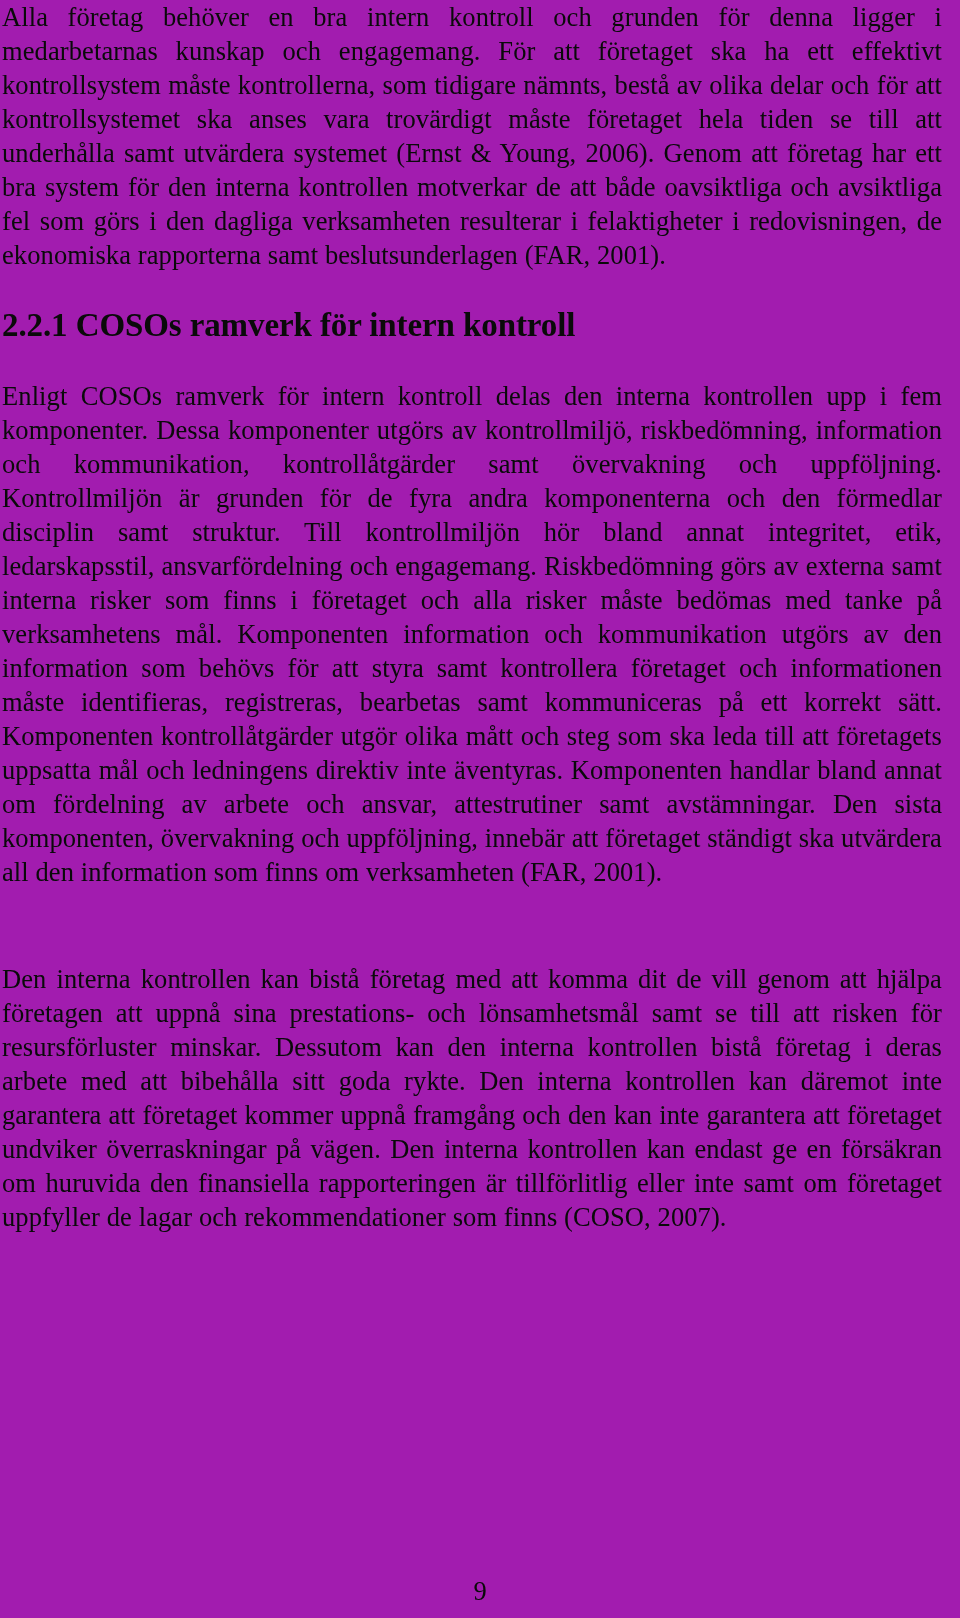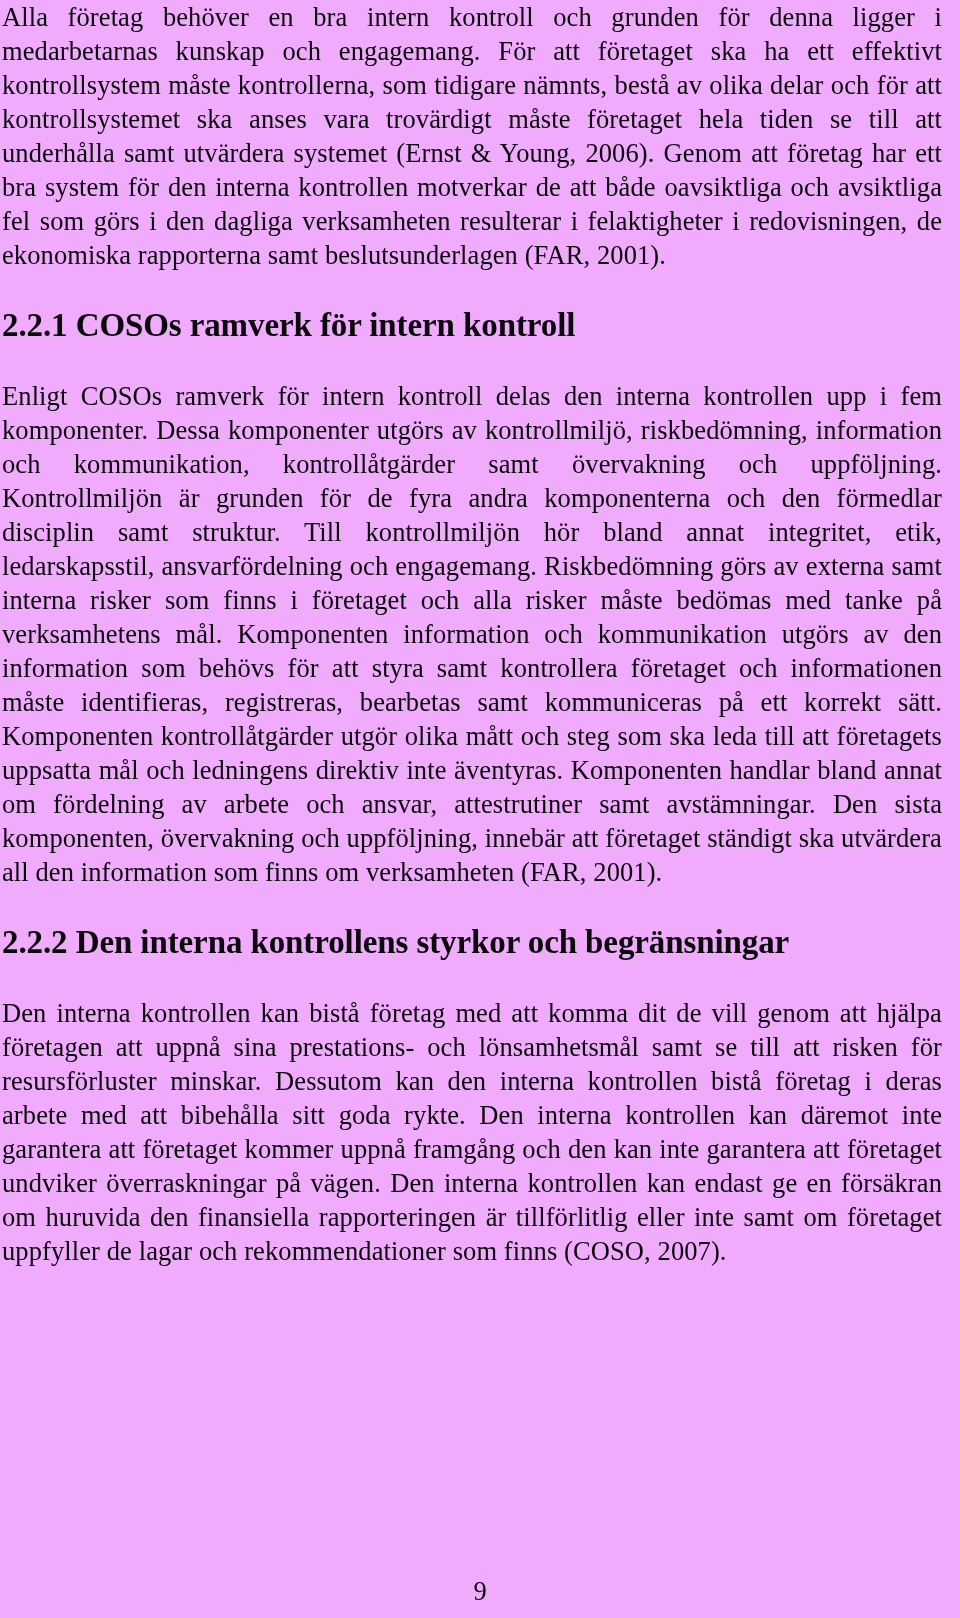--- a/index.html
+++ b/index.html
@@ -14,21 +14,21 @@
     font-family: "Liberation Serif", "DejaVu Serif", serif;
     color: #0a0a0a;
     overflow: hidden;
   }
   .page {
     position: absolute;
     left: 0;
     top: 0;
     width: 960px;
     height: 1618px;
-    background: #f0abfc;
+    background: #a21caf;
   }
   .col {
     position: absolute;
     left: 2px;
     top: 0px;
     width: 940px;
   }
   p.body-par {
     margin: 0;
     text-align: justify;
@@ -81,21 +81,20 @@
     <div class="gap-med"></div>
 
     <h3 class="sec-head">2.2.1 COSOs ramverk för intern kontroll</h3>
 
     <div class="spacer-after-head"></div>
 
     <p class="body-par">Enligt COSOs ramverk för intern kontroll delas den interna kontrollen upp i fem komponenter. Dessa komponenter utgörs av kontrollmiljö, riskbedömning, information och kommunikation, kontrollåtgärder samt övervakning och uppföljning. Kontrollmiljön är grunden för de fyra andra komponenterna och den förmedlar disciplin samt struktur. Till kontrollmiljön hör bland annat integritet, etik, ledarskapsstil, ansvarfördelning och engagemang. Riskbedömning görs av externa samt interna risker som finns i företaget och alla risker måste bedömas med tanke på verksamhetens mål. Komponenten information och kommunikation utgörs av den information som behövs för att styra samt kontrollera företaget och informationen måste identifieras, registreras, bearbetas samt kommuniceras på ett korrekt sätt. Komponenten kontrollåtgärder utgör olika mått och steg som ska leda till att företagets uppsatta mål och ledningens direktiv inte äventyras. Komponenten handlar bland annat om fördelning av arbete och ansvar, attestrutiner samt avstämningar. Den sista komponenten, övervakning och uppföljning, innebär att företaget ständigt ska utvärdera all den information som finns om verksamheten (FAR, 2001).</p>
 
     <div class="gap-med"></div>
 
-    <h3 class="sec-head">2.2.2 Den interna kontrollens styrkor och begränsningar</h3>
 
     <div class="spacer-after-head"></div>
 
     <p class="body-par">Den interna kontrollen kan bistå företag med att komma dit de vill genom att hjälpa företagen att uppnå sina prestations- och lönsamhetsmål samt se till att risken för resursförluster minskar. Dessutom kan den interna kontrollen bistå företag i deras arbete med att bibehålla sitt goda rykte. Den interna kontrollen kan däremot inte garantera att företaget kommer uppnå framgång och den kan inte garantera att företaget undviker överraskningar på vägen. Den interna kontrollen kan endast ge en försäkran om huruvida den finansiella rapporteringen är tillförlitlig eller inte samt om företaget uppfyller de lagar och rekommendationer som finns (COSO, 2007).</p>
 
     <div class="gap-sm"></div>
 
 
   </div>
 

